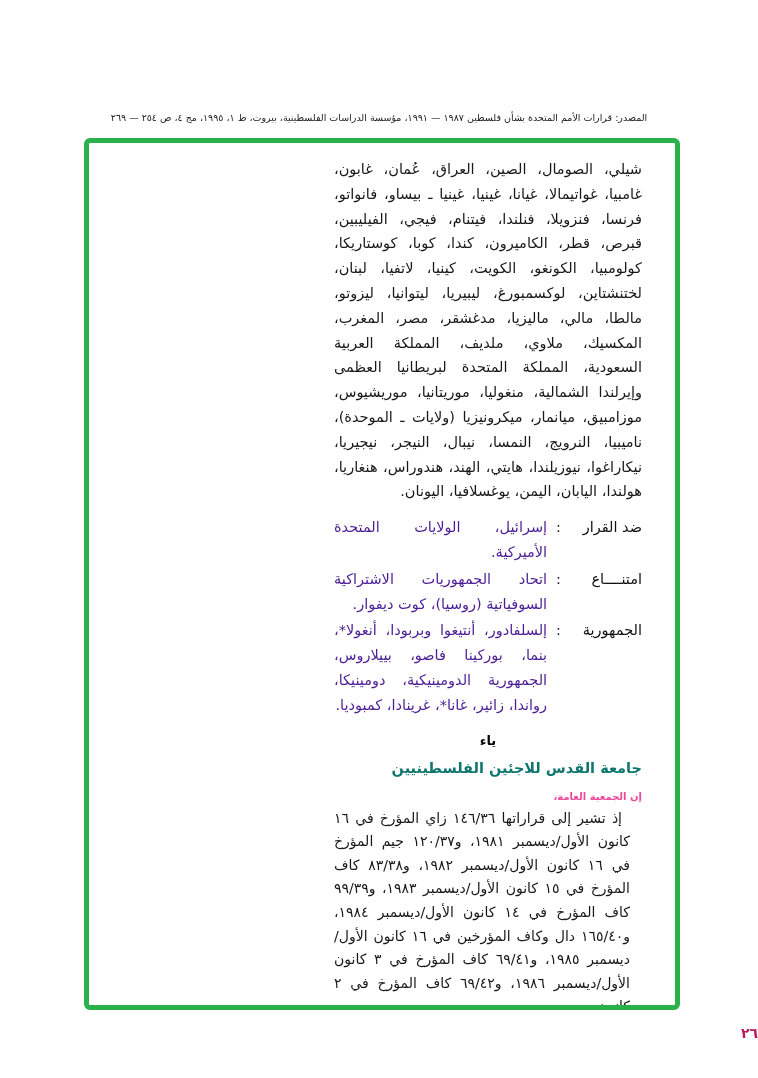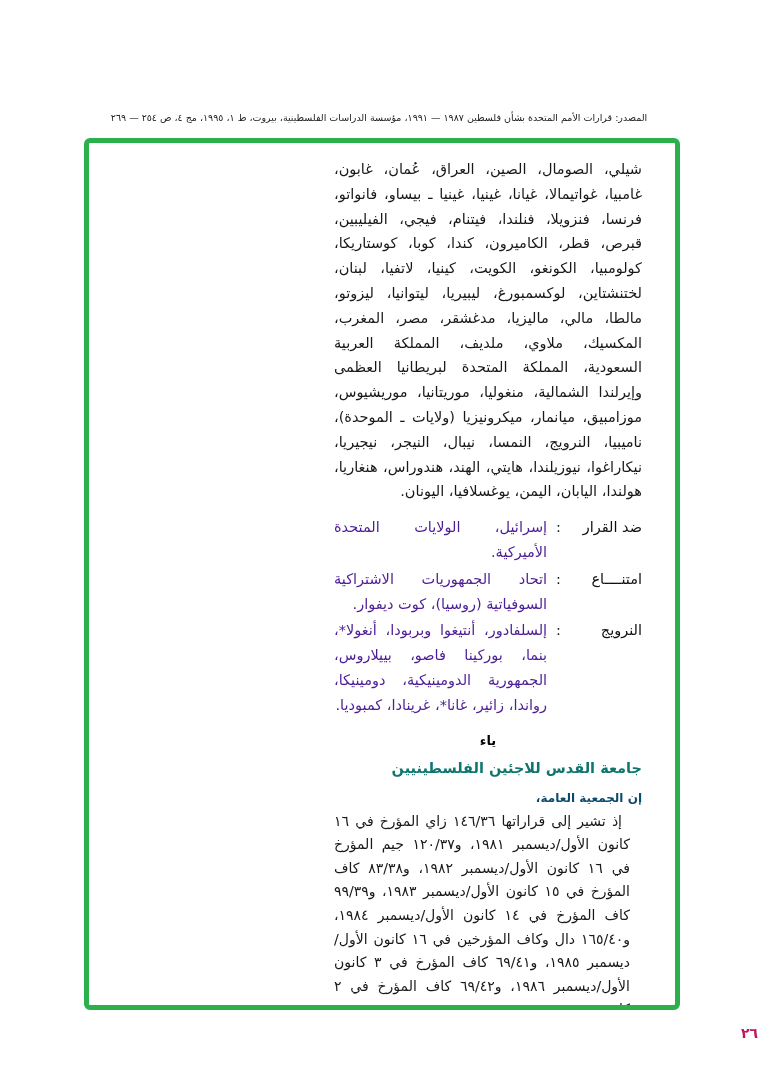--- a/index.html
+++ b/index.html
@@ -44,21 +44,21 @@
   .vote-colon{flex:0 0 auto;padding:0 7px 0 9px;}
   .vote-text{flex:1 1 auto;text-align:justify;color:#4c1d95;}
 
   .section-letter{
     margin-top:15px;text-align:center;font-weight:bold;font-size:13px;color:#000;
   }
   .section-title{
     margin-top:12px;text-align:right;font-weight:bold;font-size:14.5px;color:#0f766e;
   }
   .assembly-lead{
-    margin-top:15px;font-weight:bold;font-size:12px;color:#0c4a6e;
+    margin-top:15px;font-weight:bold;font-size:10px;color:#ec4899;
     padding-left:4px;
   }
   .recall{
     margin:5px 12px 0 0;font-size:14px;line-height:23.6px;
     text-align:justify;text-indent:8px;color:#181818;
   }
 
   .footnote-sep{
     margin-top:9px;margin-right:-16px;width:102px;
     border-top:1.5px solid #3a3a3a;height:0;
@@ -91,21 +91,21 @@
           <span class="vote-text">إسرائيل، الولايات المتحدة الأميركية.</span>
         </div>
 
         <div class="vote-row">
           <span class="vote-label">امتنــــاع</span>
           <span class="vote-colon">:</span>
           <span class="vote-text">اتحاد الجمهوريات الاشتراكية السوفياتية (روسيا)، كوت ديفوار.</span>
         </div>
 
         <div class="vote-row">
-          <span class="vote-label">النرويج</span>
+          <span class="vote-label">الجمهورية</span>
           <span class="vote-colon">:</span>
           <span class="vote-text">إلسلفادور، أنتيغوا وبربودا، أنغولا*، بنما، بوركينا فاصو، بييلاروس، الجمهورية الدومينيكية، دومينيكا، رواندا، زائير، غانا*، غرينادا، كمبوديا.</span>
         </div>
 
       </div>
 
       <div class="section-letter">ياء</div>
 
       <div class="section-title">جامعة القدس للاجئين الفلسطينيين</div>
 

